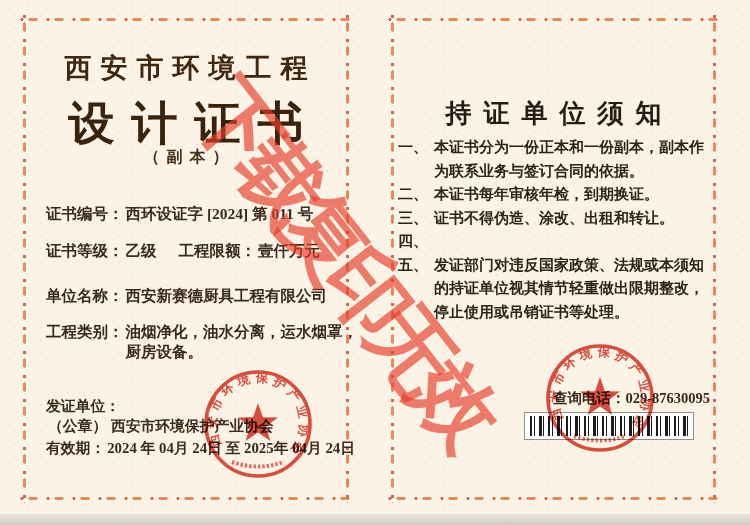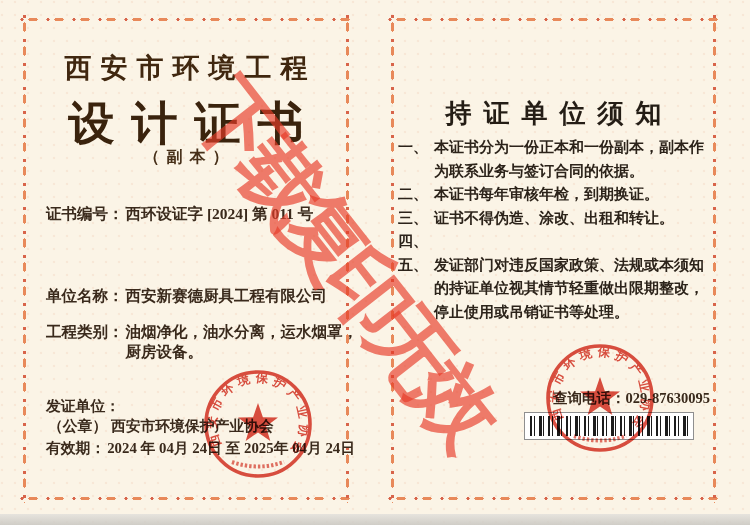--- a/index.html
+++ b/index.html
@@ -90,20 +90,27 @@
 
   <div class="abs ctr title1" style="left:20px;top:50px;width:332px;">西安市环境工程</div>
   <div class="abs ctr title2" style="left:20px;top:93px;width:332px;">设计证书</div>
   <div class="abs ctr subtitle" style="left:20px;top:147px;width:332px;">（副本）</div>
 
   <div class="abs row" style="left:46px;top:204px;">
     <span class="lab">证书编号：</span>
     <span class="val">西环设证字 [2024] 第 011 号</span>
   </div>
 
+  <div class="abs row" style="left:46px;top:241px;">
+    <span class="lab">证书等级：</span>
+    <span class="val">乙级</span>
+    <span class="gap"></span>
+    <span class="lab">工程限额：</span>
+    <span class="val">壹仟万元</span>
+  </div>
 
   <div class="abs row" style="left:46px;top:322px;">
     <span class="lab">工程类别：</span>
     <span class="val wrapval">油烟净化，油水分离，运水烟罩，厨房设备。</span>
   </div>
 
   <div class="abs row" style="left:46px;top:286px;">
     <span class="lab">单位名称：</span>
     <span class="val">西安新赛德厨具工程有限公司</span>
   </div>

